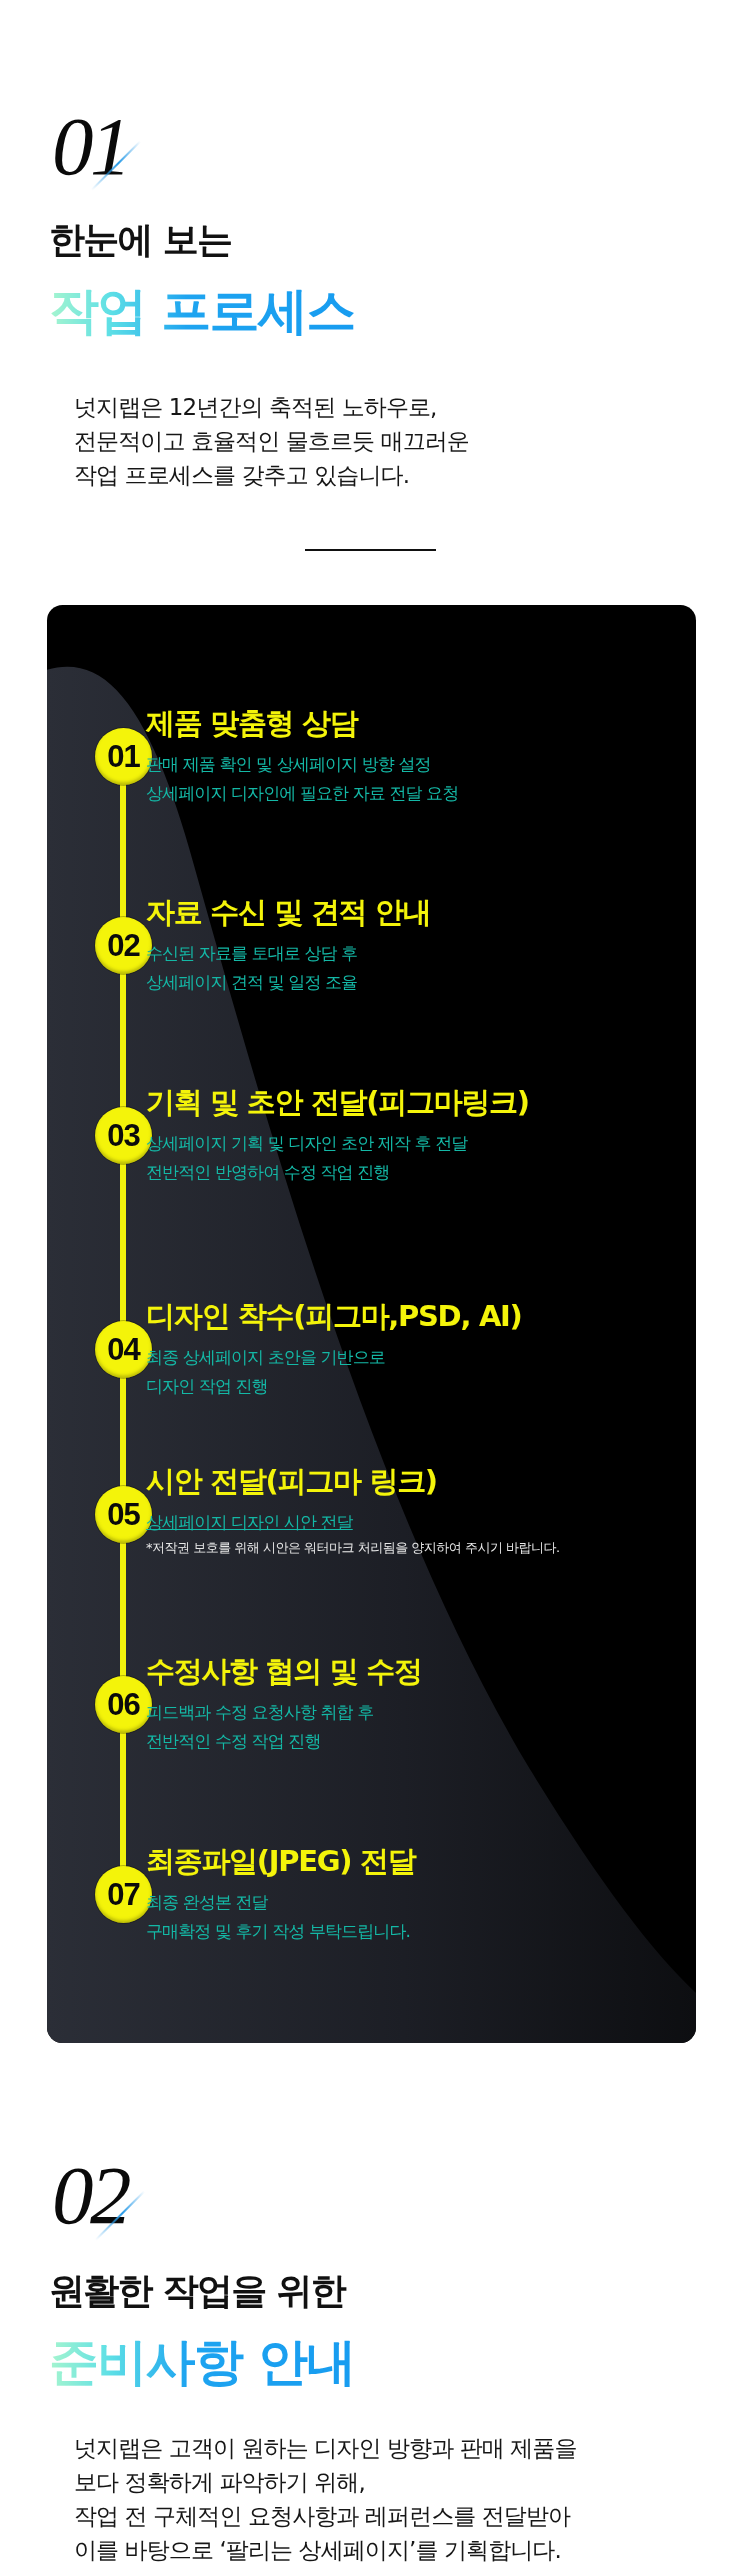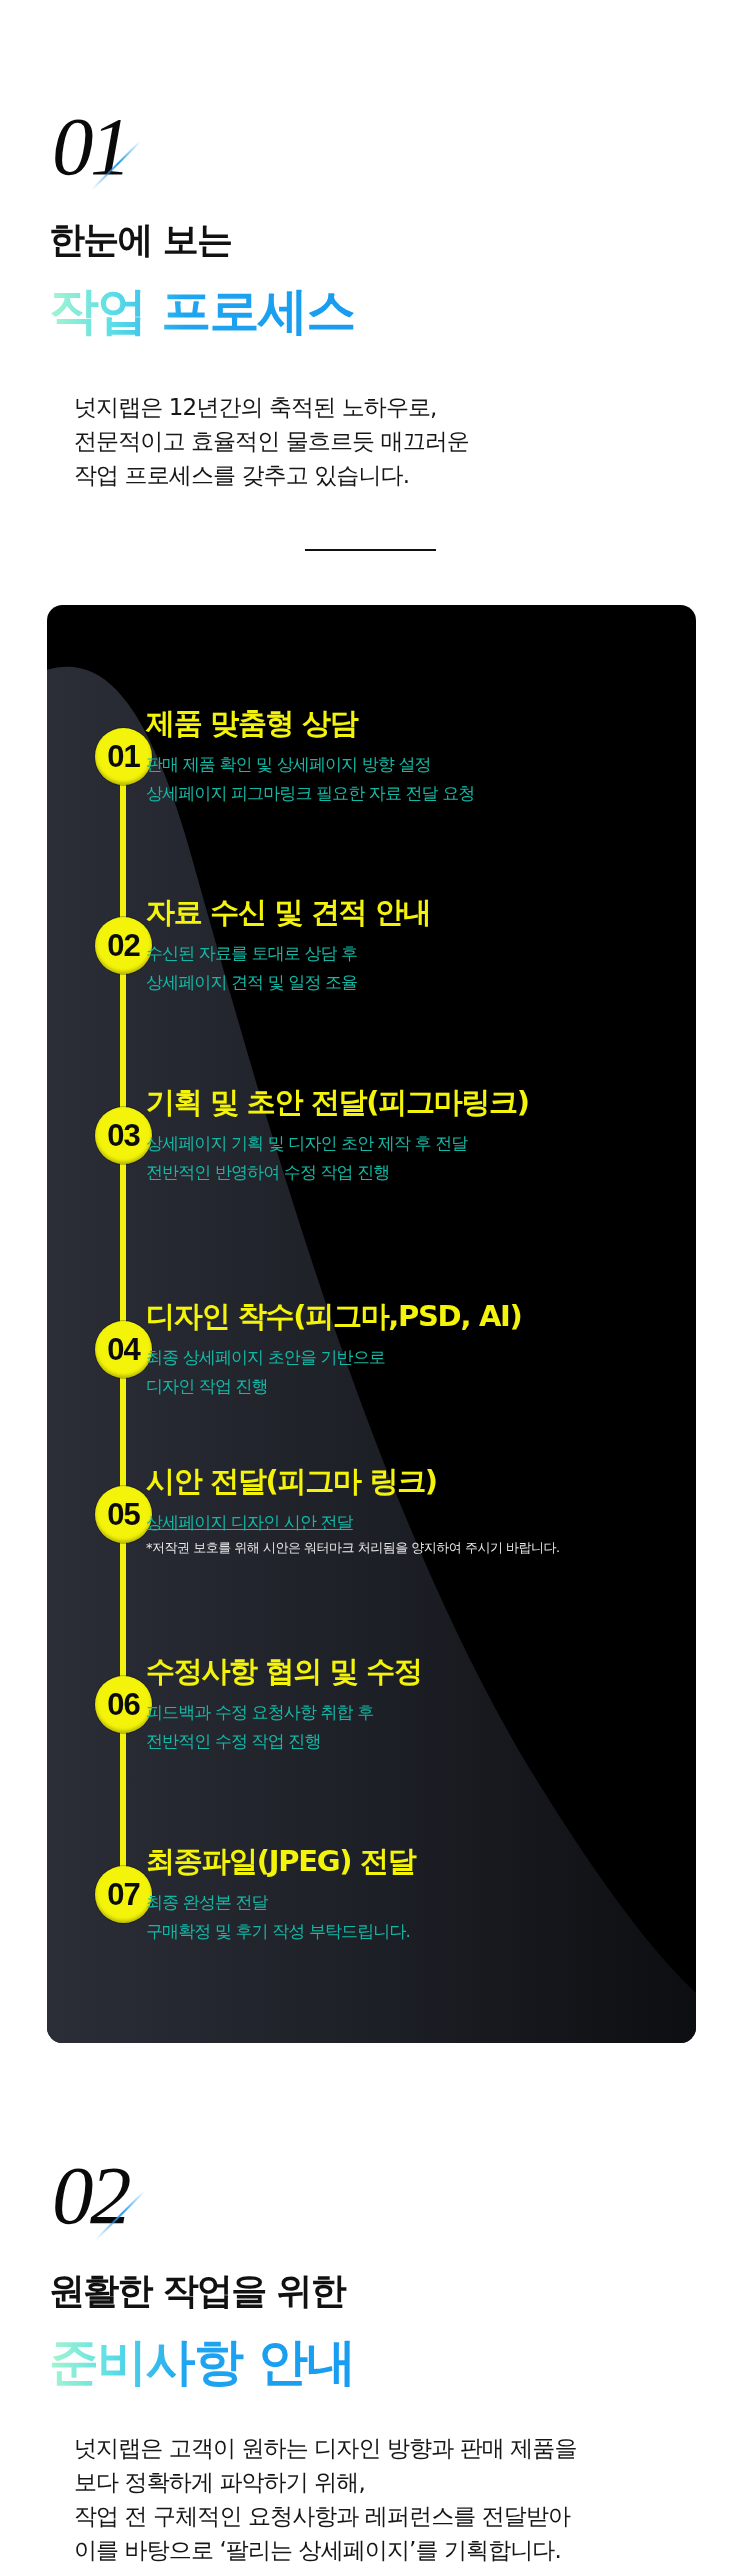--- a/index.html
+++ b/index.html
@@ -97,21 +97,21 @@
     <path d="M0,75 C70,55 120,120 170,300 C260,620 380,1050 560,1350 C640,1480 700,1560 753,1610 L753,1668 L0,1668 Z" fill="url(#panelGrad)"></path>
   </svg>
 
   <div class="timeline-line"></div>
 
   <div class="step" style="top:97px;">
     <div class="step-title" style="top:1.7px;">제품 맞춤형 상담</div>
     <div class="step-circle" style="top:26px;">01</div>
     <div class="step-desc" style="top:48px;">
       <div>판매 제품 확인 및 상세페이지 방향 설정</div>
-      <div>상세페이지 피그마링크 필요한 자료 전달 요청</div>
+      <div>상세페이지 디자인에 필요한 자료 전달 요청</div>
     </div>
   </div>
 
   <div class="step" style="top:286px;">
     <div class="step-title" style="top:1.7px;">자료 수신 및 견적 안내</div>
     <div class="step-circle" style="top:26px;">02</div>
     <div class="step-desc" style="top:48px;">
       <div>수신된 자료를 토대로 상담 후</div>
       <div>상세페이지 견적 및 일정 조율</div>
     </div>

